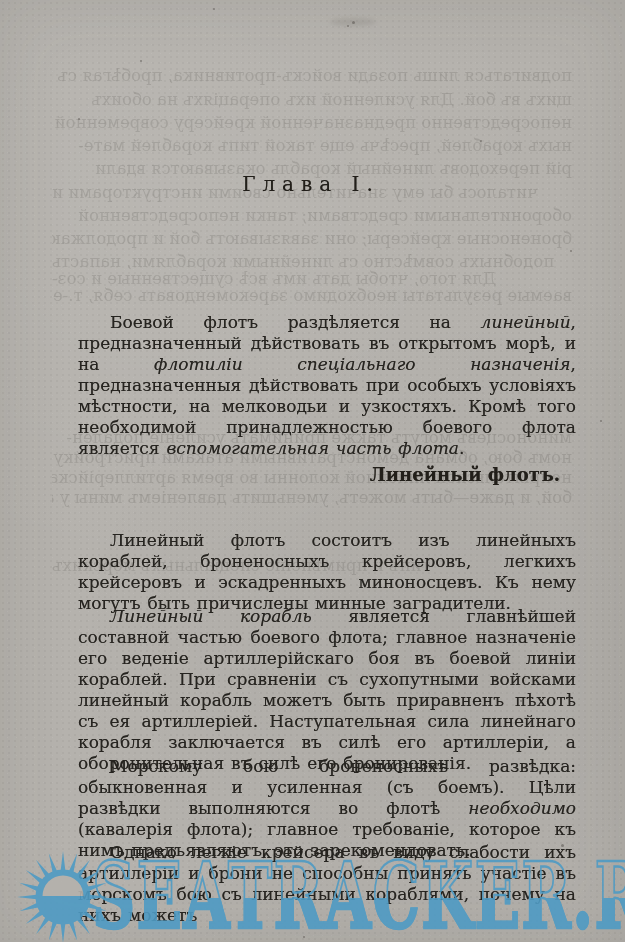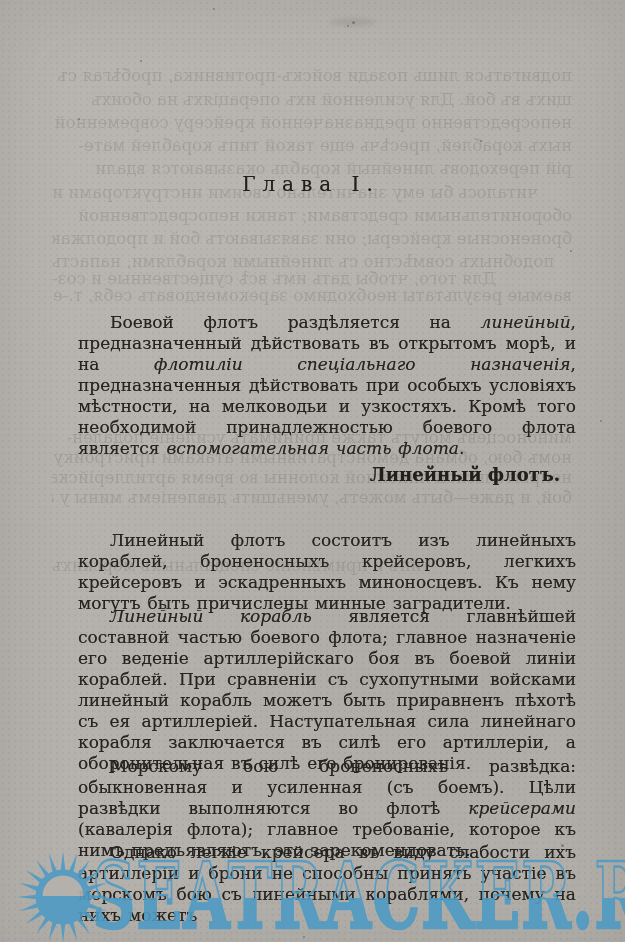--- a/index.html
+++ b/index.html
@@ -139,21 +139,21 @@
 
     <div>
         <p class="para" style="top: 296px;"><span>Боевой флотъ раздѣляется на </span><span class="it">линейный</span><span>, предназначенный дѣйствовать въ открытомъ морѣ, и на </span><span class="it">флотиліи спеціальнаго назначенія</span><span>, предназначенныя дѣйствовать при особыхъ условіяхъ мѣстности, на мелководьи и узкостяхъ. Кромѣ того необходимой принадлежностью боевого флота является </span><span class="it">вспомогательная часть флота</span><span>.</span></p>
       </div>
 
     <h3 id="section-heading">Линейный флотъ.</h3>
 
     <div>
         <p class="para" style="top: 514px;"><span>Линейный флотъ состоитъ изъ линейныхъ кораблей, броненосныхъ крейсеровъ, легкихъ крейсеровъ и эскадренныхъ миноносцевъ. Къ нему могутъ быть причислены минные заградители.</span></p>
         <p class="para" style="top: 590px;"><span class="it">Линейный корабль</span><span> является главнѣйшей составной частью боевого флота; главное назначеніе его веденіе артиллерійскаго боя въ боевой линіи кораблей. При сравненіи съ сухопутными войсками линейный корабль можетъ быть приравненъ пѣхотѣ съ ея артиллеріей. Наступательная сила линейнаго корабля заключается въ силѣ его артиллеріи, а оборонительная въ силѣ его бронированія.</span></p>
-        <p class="para" style="top: 740px;"><span>Морскому бою броненосныхъ развѣдка: обыкновенная и усиленная (съ боемъ). Цѣли развѣдки выполняются во флотѣ </span><span class="it">крейсерами</span><span> (кавалерія флота); главное требованіе, которое къ нимъ предъявляютъ, это зарекомендовать.</span></p>
+        <p class="para" style="top: 740px;"><span>Морскому бою броненосныхъ развѣдка: обыкновенная и усиленная (съ боемъ). Цѣли развѣдки выполняются во флотѣ </span><span class="it">необходимо</span><span> (кавалерія флота); главное требованіе, которое къ нимъ предъявляютъ, это зарекомендовать.</span></p>
         <p class="para" style="top: 826px;"><span>Однако легкіе крейсера въ виду слабости ихъ артиллеріи и брони не способны принять участіе въ морскомъ бою съ линейными кораблями, почему на нихъ можетъ</span></p>
       </div>
 
   </div>
 
   <div id="watermark">
     <svg id="sun-icon" viewBox="-49 -49 98 98" xmlns="http://www.w3.org/2000/svg">
       <polygon id="sun-rays" points="-2.3,-26.9 0.0,-46.0 2.3,-26.9 6.1,-26.3 14.2,-43.7 10.5,-24.9 13.9,-23.1 27.0,-37.2 17.7,-20.4 20.4,-17.7 37.2,-27.0 23.1,-13.9 24.9,-10.5 43.7,-14.2 26.3,-6.1 26.9,-2.3 46.0,0.0 26.9,2.3 26.3,6.1 43.7,14.2 24.9,10.5 23.1,13.9 37.2,27.0 20.4,17.7 17.7,20.4 27.0,37.2 13.9,23.1 10.5,24.9 14.2,43.7 6.1,26.3 2.3,26.9 0.0,46.0 -2.3,26.9 -6.1,26.3 -14.2,43.7 -10.5,24.9 -13.9,23.1 -27.0,37.2 -17.7,20.4 -20.4,17.7 -37.2,27.0 -23.1,13.9 -24.9,10.5 -43.7,14.2 -26.3,6.1 -26.9,2.3 -46.0,0.0 -26.9,-2.3 -26.3,-6.1 -43.7,-14.2 -24.9,-10.5 -23.1,-13.9 -37.2,-27.0 -20.4,-17.7 -17.7,-20.4 -27.0,-37.2 -13.9,-23.1 -10.5,-24.9 -14.2,-43.7 -6.1,-26.3" fill="#4f9bc4"></polygon>
       <circle cx="0" cy="0" r="27.5" fill="#4f9bc4"></circle>
       <path d="M -20.5 -1 A 20.5 20.5 0 0 1 20.5 -1 Z" fill="#b5b2ad"></path>

